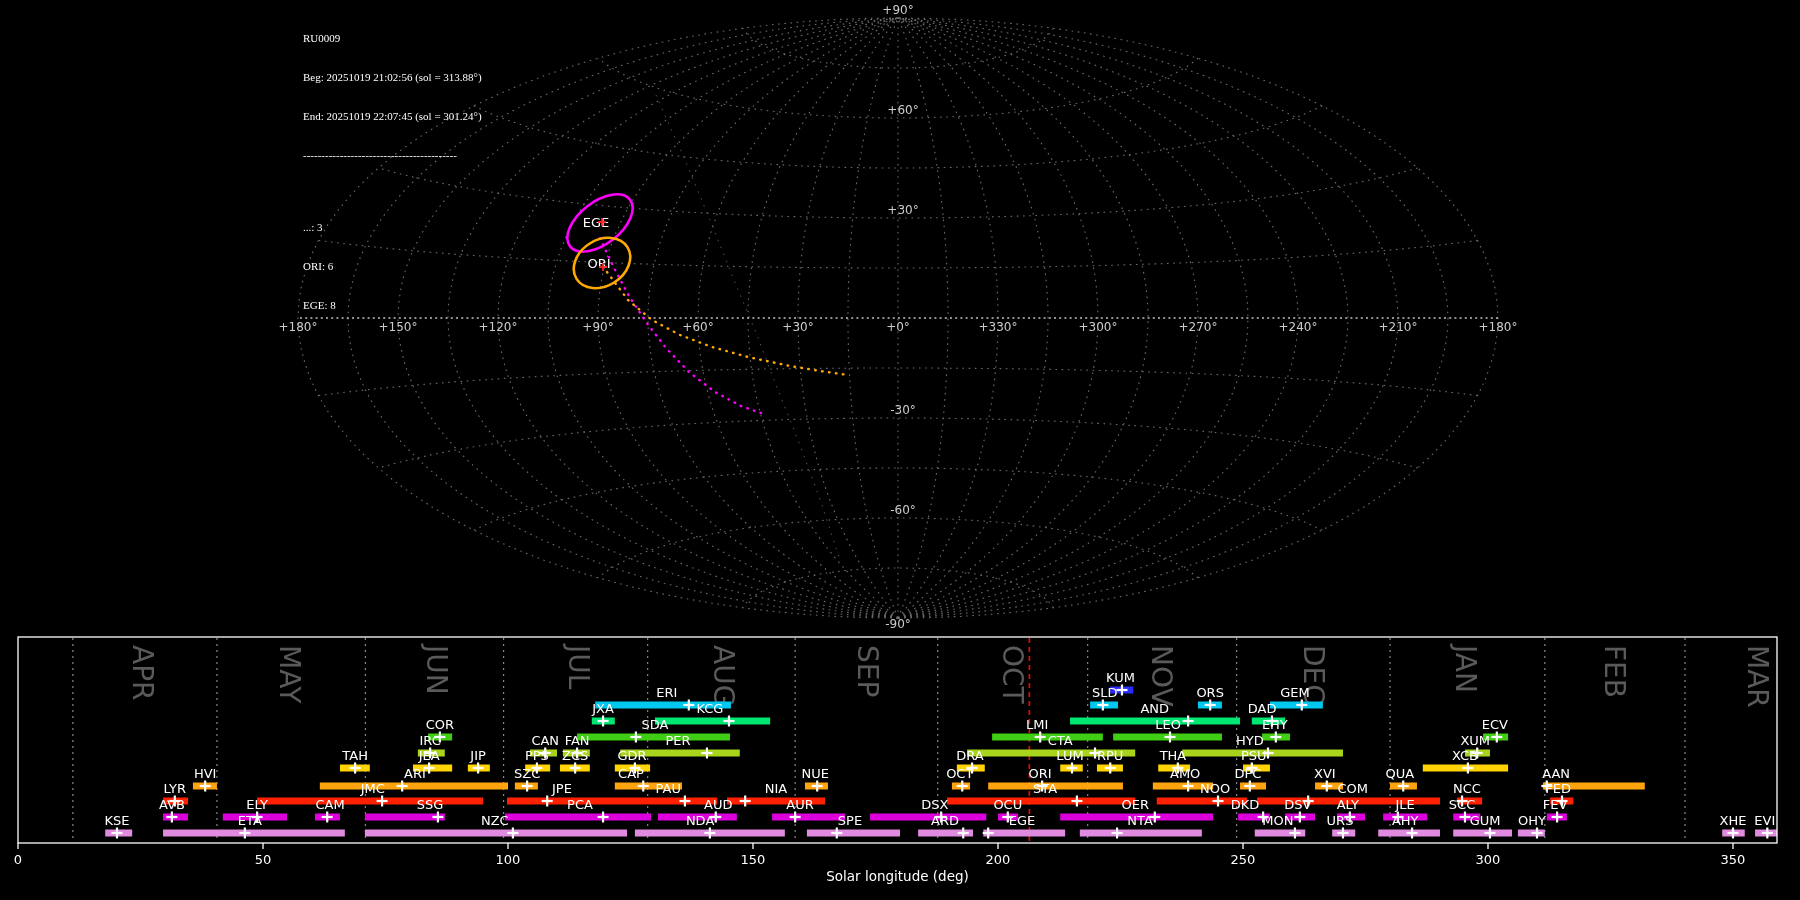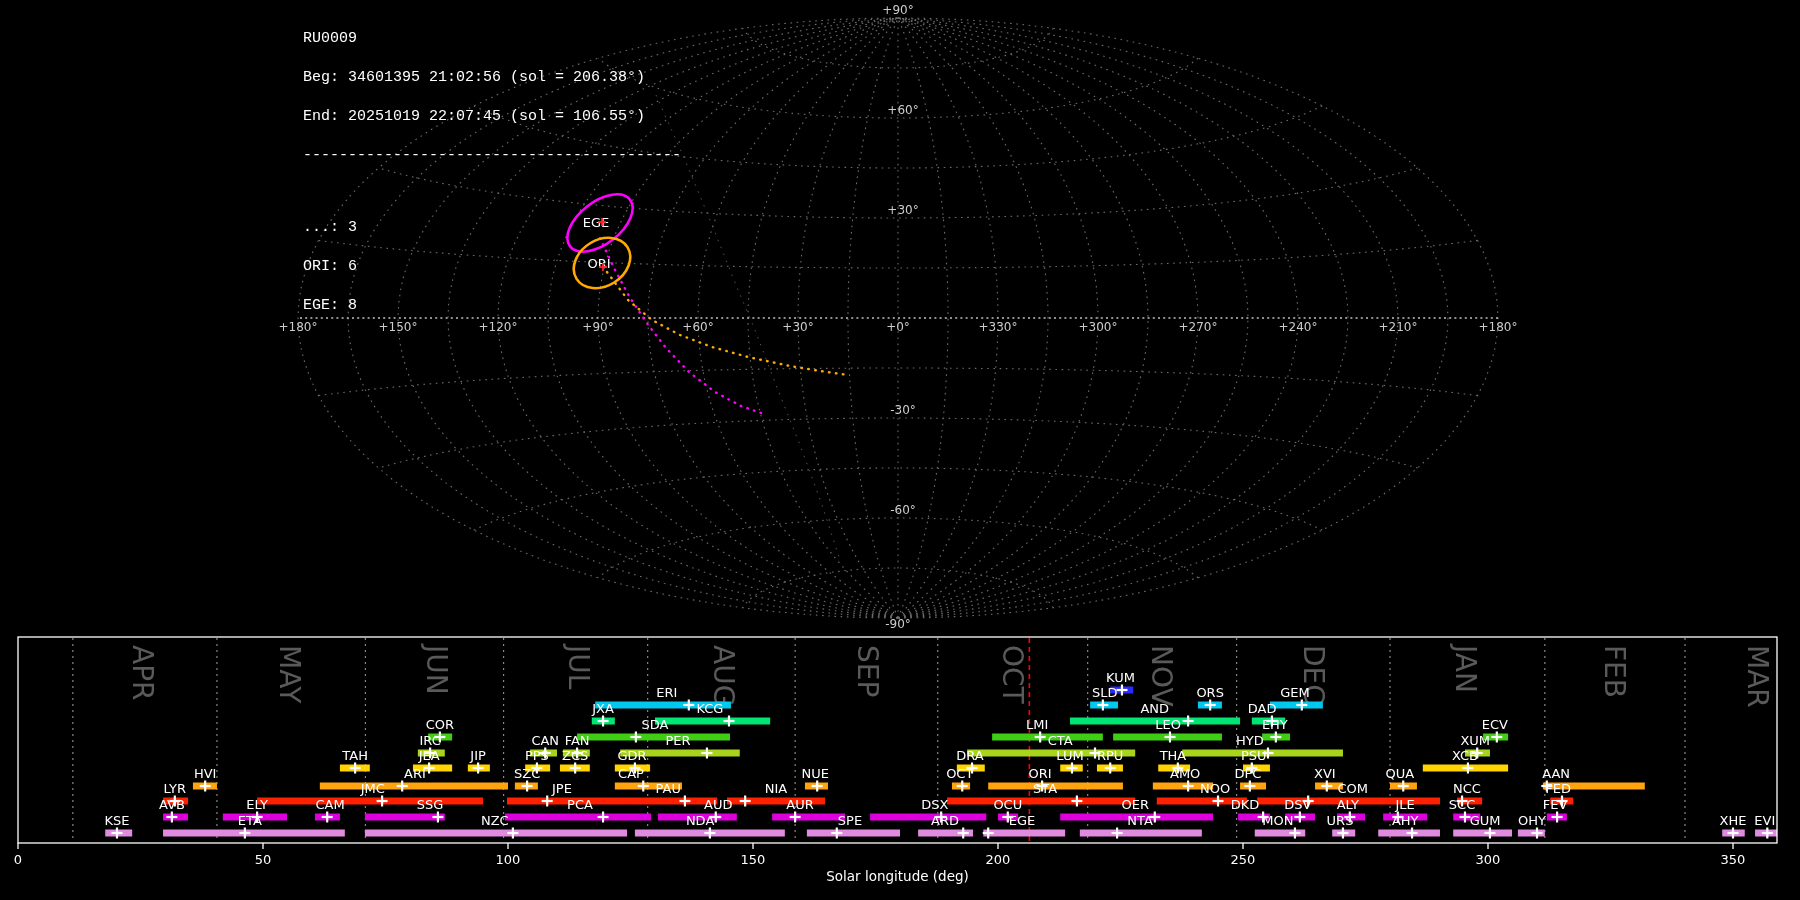--- a/index.html
+++ b/index.html
@@ -1,20 +1,20 @@
 <!DOCTYPE html>
 <html><head>
 <meta charset="utf-8">
 <style>
   html,body{margin:0;padding:0;background:#000;}
   #stage{position:relative;width:1800px;height:900px;background:#000;overflow:hidden;
          font-family:"DejaVu Sans",sans-serif;}
   #plot-svg{position:absolute;left:0;top:0;}
   #obs-header{position:absolute;left:303px;top:6px;color:#fff;
-      font-family:Liberation Mono, monospace;font-size:15px;line-height:13px;white-space:pre;}
+      font-family:Liberation Serif, serif;font-size:11px;line-height:13px;white-space:pre;}
   #obs-header .gap{height:7px;}
   .bar-label{font-size:13px;fill:#ffffff;}
   .map-label{font-size:12px;fill:#cccccc;}
   .tick-label{font-size:13px;fill:#ffffff;}
   .axis-title{font-size:13.5px;fill:#ffffff;}
   .month-label{font-size:28px;fill:#5a5a5a;}
   .radiant-label{font-size:13px;fill:#ffffff;}
 </style>
 </head>
 <body>
@@ -671,21 +671,21 @@
           <text x="1488" y="864" text-anchor="middle" class="tick-label">300</text>
           <line x1="1733.0000000000002" y1="843" x2="1733.0000000000002" y2="849" stroke="#ffffff" stroke-width="1.3"></line>
           <text x="1733.0000000000002" y="864" text-anchor="middle" class="tick-label">350</text>
         </g>
         <text x="897.5" y="881" text-anchor="middle" class="axis-title">Solar longitude (deg)</text>
       </g>
   </svg>
 
   <div id="obs-header">
     <div>RU0009</div>
-    <div>Beg: 34601395 21:02:56 (sol = 206.38°)</div>
-    <div>End: 20251019 22:07:45 (sol = 106.55°)</div>
+    <div>Beg: 20251019 21:02:56 (sol = 313.88°)</div>
+    <div>End: 20251019 22:07:45 (sol = 301.24°)</div>
     <div>------------------------------------------</div>
     <div class="gap"></div>
     <div>...: 3</div>
     <div>ORI: 6</div>
     <div>EGE: 8</div>
   </div>
 </div>
 
 </body></html>

